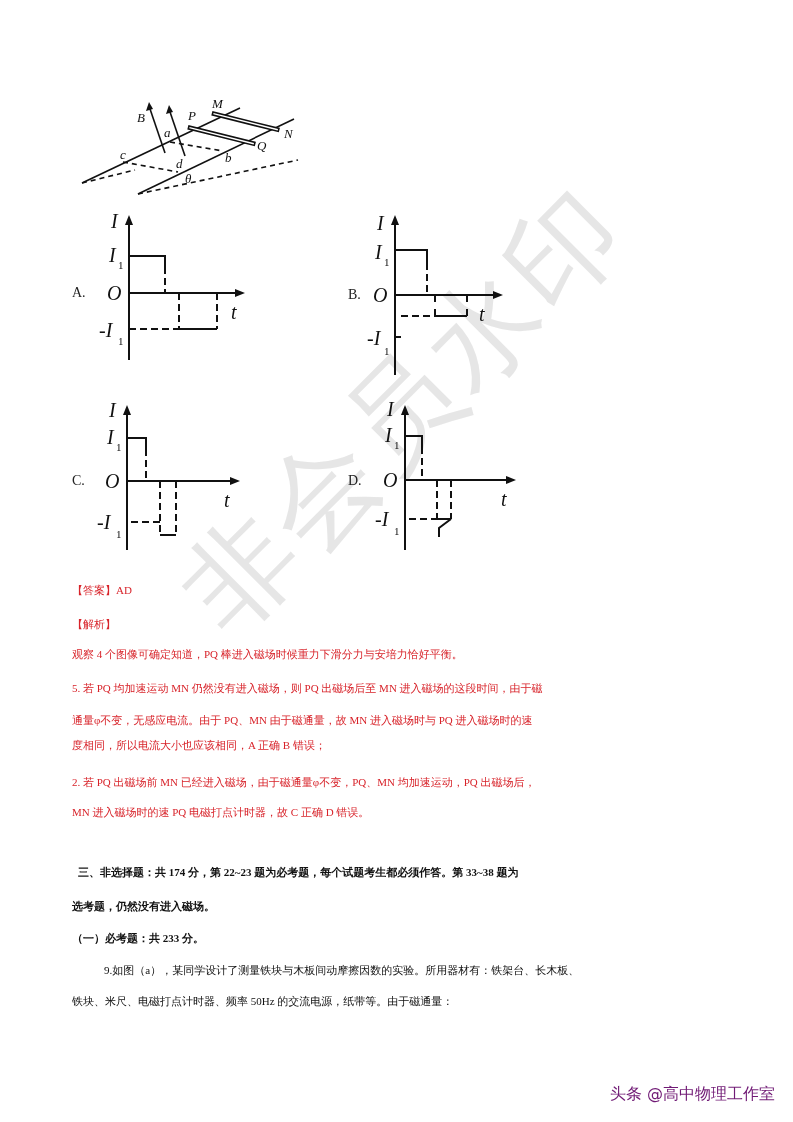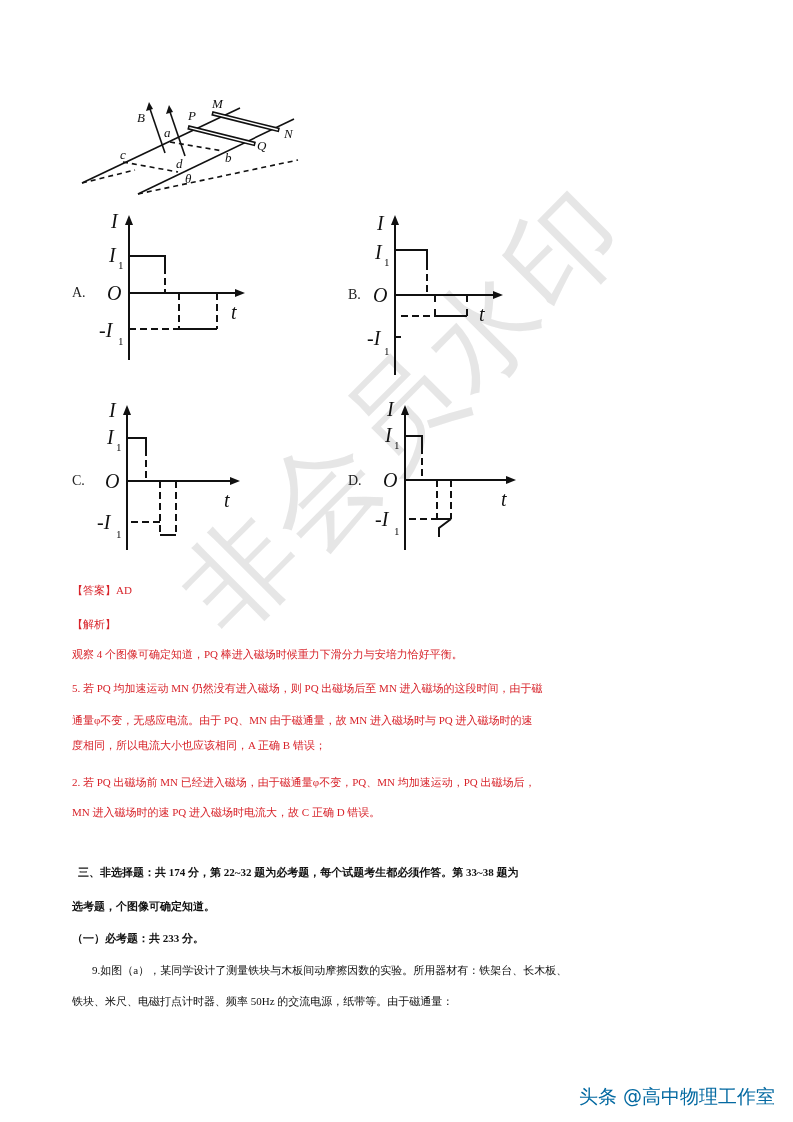--- a/index.html
+++ b/index.html
@@ -9,21 +9,21 @@
   svg text { font-family:"Liberation Serif","DejaVu Serif",serif; }
   .opt-label { position:absolute; font-size:14px; color:#222; }
   .red { color:#d8232a; }
   .line { position:absolute; left:72px; font-size:11px; line-height:20px; white-space:nowrap; }
   .i { }
   .bold { font-weight:bold; }
   .watermark { position:absolute; left:150px; top:560px; font-family:"DejaVu Sans",sans-serif;
                font-size:110px; color:rgba(200,200,200,0.45); transform:rotate(-45deg);
                transform-origin:left top; white-space:nowrap; letter-spacing:4px; pointer-events:none; }
   .footer { position:absolute; right:18px; top:1084px; font-family:"DejaVu Sans",sans-serif;
-            font-size:19px; color:#0369a1; text-shadow:0 0 2px #fff;margin-left:9px; }
+            font-size:16px; color:#701a75; text-shadow:0 0 2px #fff;margin-left:9px; }
 </style>
 </head>
 <body>
 
 <div class="watermark">非会员水印</div>
 
 <svg class="abs" style="left:70px;top:90px" width="240" height="110">
   <g stroke="#111" stroke-width="1.6" fill="none">
 
     <line x1="12" y1="93" x2="170" y2="18"></line>
@@ -180,23 +180,23 @@
 </div>
 <div class="line red" style="top:710px">
   <span>通量</span><span class="i">φ</span><span>不变，无感应电流。由于 </span><span class="i">PQ</span><span>、</span><span class="i">MN</span><span> 由于磁通量，故 </span><span class="i">MN</span><span> 进入磁场时与 </span><span class="i">PQ</span><span> 进入磁场时的速</span>
 </div>
 <div class="line red" style="top:735px">度相同，所以电流大小也应该相同，A 正确 B 错误；</div>
 
 <div class="line red" style="top:772px">
   <span>2. 若 </span><span class="i">PQ</span><span> 出磁场前 </span><span class="i">MN</span><span> 已经进入磁场，由于磁通量</span><span class="i">φ</span><span>不变，</span><span class="i">PQ</span><span>、</span><span class="i">MN</span><span> 均加速运动，</span><span class="i">PQ</span><span> 出磁场后，</span>
 </div>
 <div class="line red" style="top:802px">
-  <span class="i">MN</span><span> 进入磁场时的速 </span><span class="i">PQ</span><span> 进入磁场时电流大，故 C 正确 D 错误。</span>
-</div>
-
-<div class="line bold" style="top:862px;left:78px">三、非选择题：共 174 分，第 22~32 题为必考题，每个试题考生都必须作答。第 33~38 题为</div>
-<div class="line bold" style="top:896px">选考题，个图像可确定知道。</div>
+  <span class="i">MN</span><span> 进入磁场时的速 </span><span class="i">PQ</span><span> 电磁打点计时器，故 C 正确 D 错误。</span>
+</div>
+
+<div class="line bold" style="top:862px;left:78px">三、非选择题：共 174 分，第 22~23 题为必考题，每个试题考生都必须作答。第 33~38 题为</div>
+<div class="line bold" style="top:896px">选考题，仍然没有进入磁场。</div>
 <div class="line bold" style="top:928px">（一）必考题：共 233 分。</div>
 
-<div class="line" style="top:960px;left:92px">9.如图（a），某同学设计了测量铁块与木板间动摩擦因数的实验。所用器材有：铁架台、长木板、</div>
+<div class="line" style="top:960px;left:104px">9.如图（a），某同学设计了测量铁块与木板间动摩擦因数的实验。所用器材有：铁架台、长木板、</div>
 <div class="line" style="top:991px">铁块、米尺、电磁打点计时器、频率 50Hz 的交流电源，纸带等。由于磁通量：</div>
 
 <div class="footer">头条 @高中物理工作室</div>
 
 </body></html>

